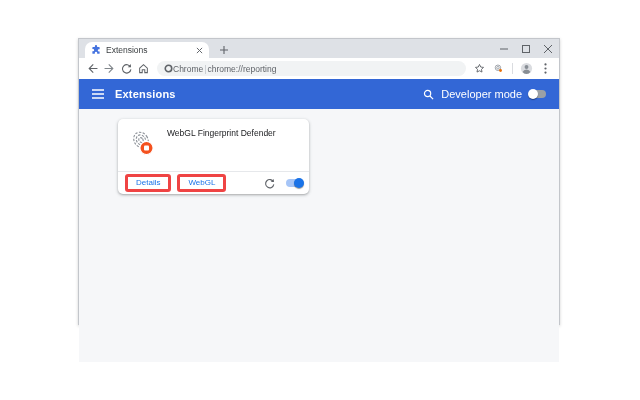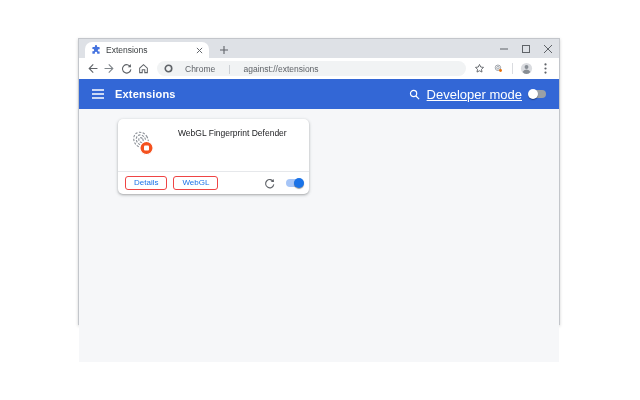--- a/index.html
+++ b/index.html
@@ -17,49 +17,49 @@
   .icon-btn{display:flex;align-items:center;justify-content:center;}
   .newtab{position:absolute;left:137px;top:3px;width:16px;height:16px;display:flex;
     align-items:center;justify-content:center;}
   .win-controls{position:absolute;right:0;top:0;height:19px;display:flex;}
   .win-btn{width:22px;height:19px;display:flex;align-items:center;justify-content:center;}
 
   
   .toolbar{height:21px;background:#fff;display:flex;align-items:center;padding:0 5px;}
   .nav-ic{width:17px;height:17px;display:flex;align-items:center;justify-content:center;border-radius:50%;}
   .omnibox{flex:1;height:15px;background:#f1f3f4;border-radius:8px;margin:0 5px;
-    display:flex;align-items:center;padding:0 7px;gap:12px;font-size:8.5px;color:#5f6368;white-space:nowrap;overflow:hidden;}
+    display:flex;align-items:center;padding:0 7px;gap:0;font-size:8.5px;color:#5f6368;white-space:nowrap;overflow:hidden;}
   .omni-sep{color:#bdc1c6;padding:0 1px;}
   .tb-right{display:flex;align-items:center;gap:2px;}
   .vsep{width:1px;height:11px;background:#dadce0;margin:0 3px;}
 
   
   .page-header{height:30px;background:#3367d6;display:flex;align-items:center;padding:0 13px;}
   .ph-title{color:#ffffff;font-size:11px;font-weight:bold;letter-spacing:.2px;margin-left:11px;}
   .ph-spacer{flex:1;}
-  .devmode-label{color:#ffffff;font-size:13px;margin:0 8px 0 7px;text-decoration:underline;}
+  .devmode-label{color:#ffffff;font-size:11px;margin:0 8px 0 7px;}
   .toggle{position:relative;width:16px;height:8px;border-radius:4px;}
   .toggle .knob{position:absolute;top:-1px;width:10px;height:10px;border-radius:50%;
     box-shadow:0 1px 1px rgba(0,0,0,.4);}
   .toggle.off{background:#9aa0a6;}
   .toggle.off .knob{left:-2px;background:#ffffff;}
   .toggle.on{background:#a6c5f7;}
   .toggle.on .knob{right:-2px;background:#1a73e8;}
 
   
   .content{position:relative;height:253px;background:#f6f7f9;}
   .card{position:absolute;left:39px;top:10px;width:191px;background:#ffffff;border-radius:5px;
     box-shadow:0 1px 2px rgba(60,64,67,.3),0 1px 3px 1px rgba(60,64,67,.12);}
-  .card-main{display:flex;padding:9px 1px 8px 10px;gap:22px;min-height:52px;}
+  .card-main{display:flex;padding:9px 1px 8px 10px;gap:11px;min-height:52px;}
   .ext-icon{flex:0 0 28px;height:28px;margin-top:1px;}
   .card-text{flex:1;}
   .card-title{font-size:8.5px;color:#202124;margin-bottom:3px;}
   .card-desc{font-size:7.5px;color:#5f6368;line-height:1.45;width:140px;}
   .card-footer{border-top:1px solid #e6e8eb;height:23px;display:flex;align-items:center;padding:0 7px;gap:6px;}
-  .card-btn{background:#fff;border:1px solid #ef4444;border-radius:3px;color:#1a73e8;
+  .card-btn{background:#fff;border:3px solid #ef4444;border-radius:3px;color:#1a73e8;
     font-size:8px;font-family:"Liberation Sans",sans-serif;padding:2px 8px;line-height:1.1;cursor:pointer;}
   .cf-spacer{flex:1;}
   .reload-ext{width:14px;height:14px;display:flex;align-items:center;justify-content:center;margin-right:4px;}
 </style>
 </head>
 <body>
 
 <div class="window">
 
   <div class="tabstrip">
@@ -124,21 +124,21 @@
     </span>
 
     <div class="omnibox">
       <span class="icon-btn">
         <svg width="9" height="9" viewBox="0 0 10 10">
             <circle cx="5" cy="5" r="3.6" fill="none" stroke="#5f6368" stroke-width="1.8"></circle>
           </svg>
       </span>
       <span>Chrome</span>
       <span class="omni-sep">|</span>
-      <span>against://extensions</span>
+      <span>chrome://reporting</span>
     </div>
 
     <div class="tb-right">
       <span class="nav-ic">
         <svg width="11" height="11" viewBox="0 0 12 12">
             <path d="M6 1.6l1.35 2.8 3.05.4-2.25 2.1.57 3L6 8.45 3.28 9.9l.57-3L1.6 4.8l3.05-.4z" fill="none" stroke="#5f6368" stroke-width="1"></path>
           </svg>
       </span>
       <span class="nav-ic">
         <svg width="11" height="11" viewBox="0 0 12 12">

